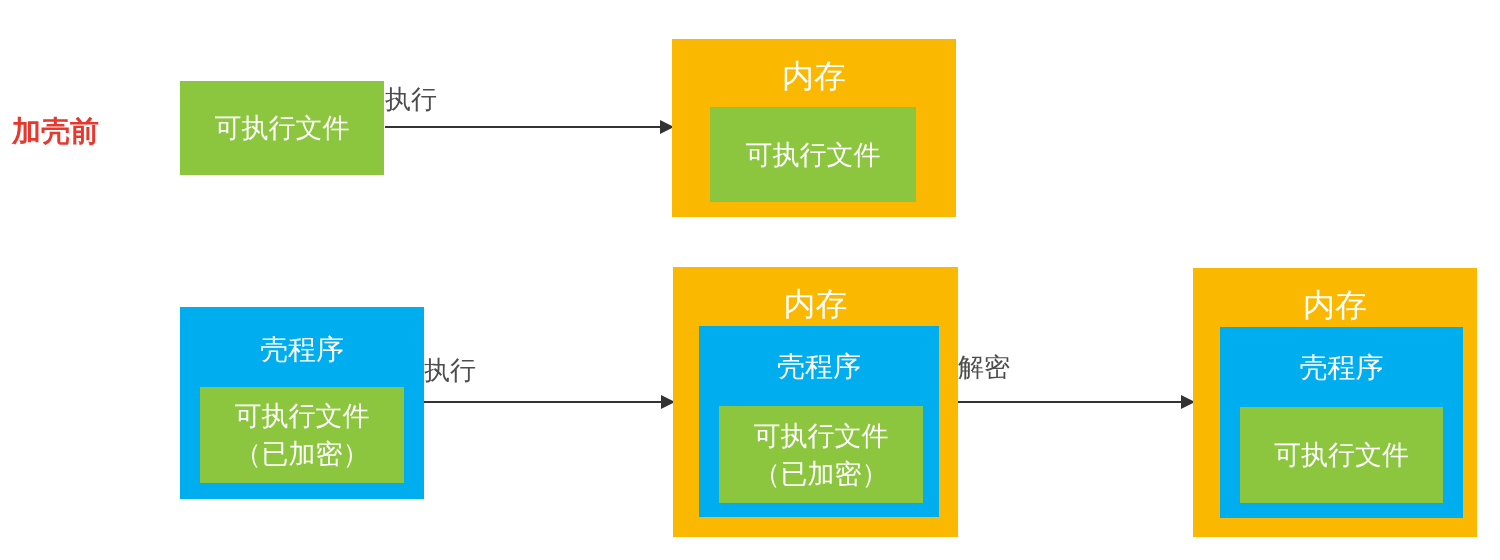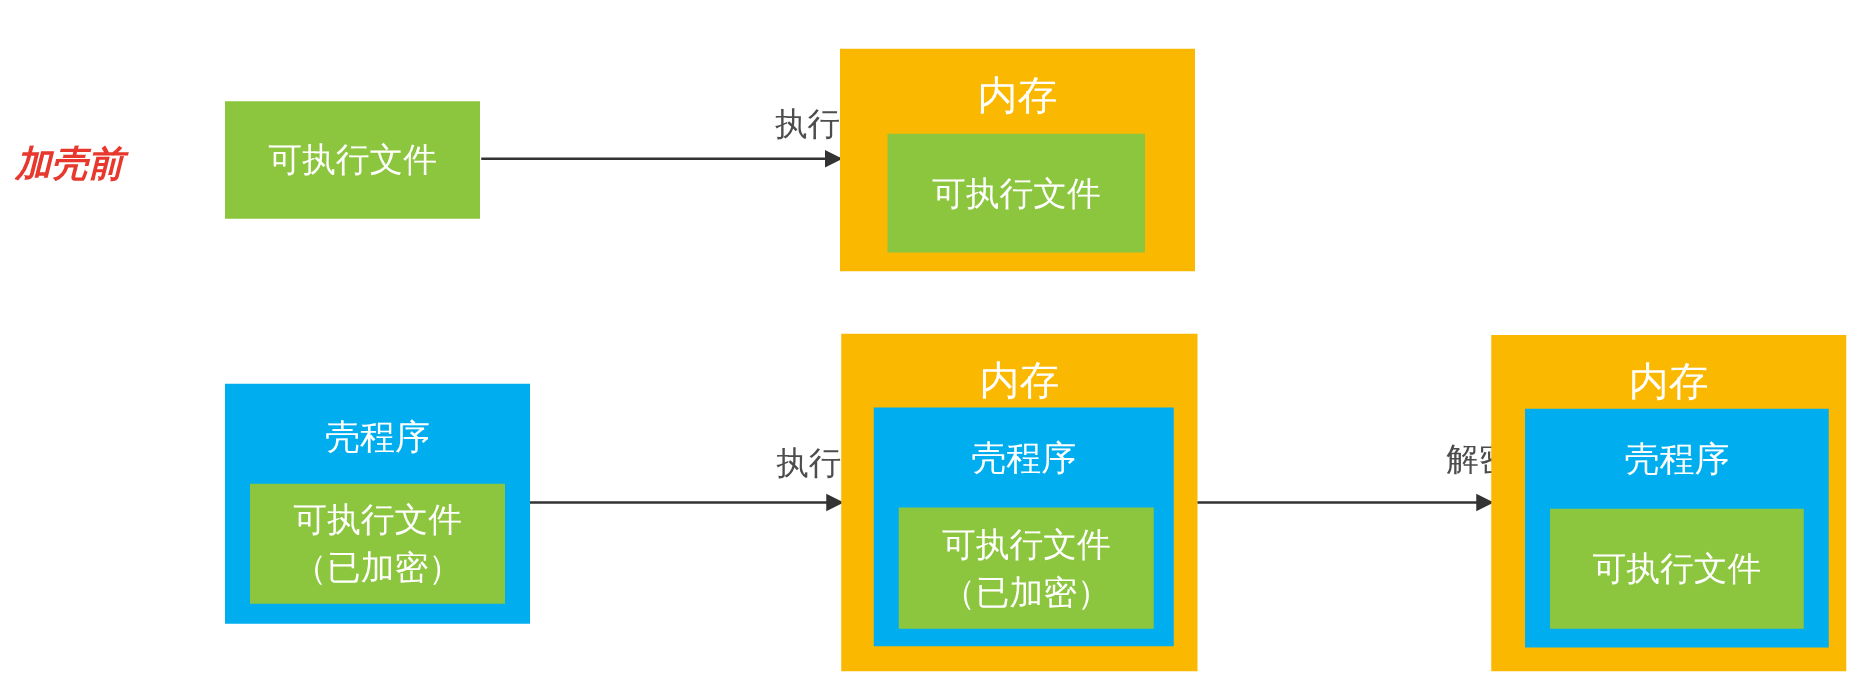--- a/index.html
+++ b/index.html
@@ -53,32 +53,32 @@
     position:absolute;
     right:-2px;top:50%;
     transform:translateY(-50%);
     width:0;height:0;
     border-left:14px solid var(--arrow);
     border-top:7px solid transparent;
     border-bottom:7px solid transparent;
   }
   .arrow-label{
     position:absolute;
-    text-align:right;
+    text-align:left;
     color:var(--label-gray);
     font-size:26px;
     white-space:nowrap;
   }
 </style>
 </head>
 <body>
 
 <div class="canvas">
 
-  <div class="abs row-label" style="left:12px;top:112px;font-style:italic;">加壳前</div>
+  <div class="abs row-label" style="left:12px;top:112px;">加壳前</div>
 
   <div class="abs box green-box" style="left:180px;top:81px;width:204px;height:94px;">
     <span>可执行文件</span>
   </div>
 
   <div class="abs arrow-label" style="left:385px;top:82px;width:287px;">执行</div>
   <div class="abs arrow" style="left:385px;top:126px;width:287px;">
     <span class="arrow-head"></span>
   </div>
 

